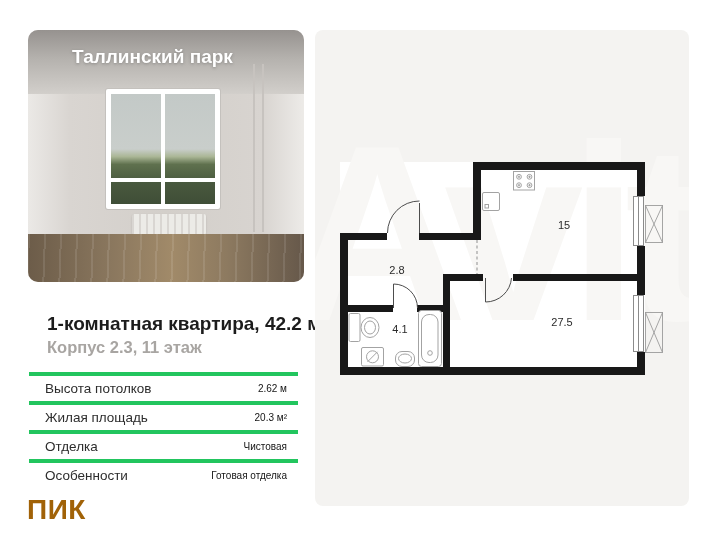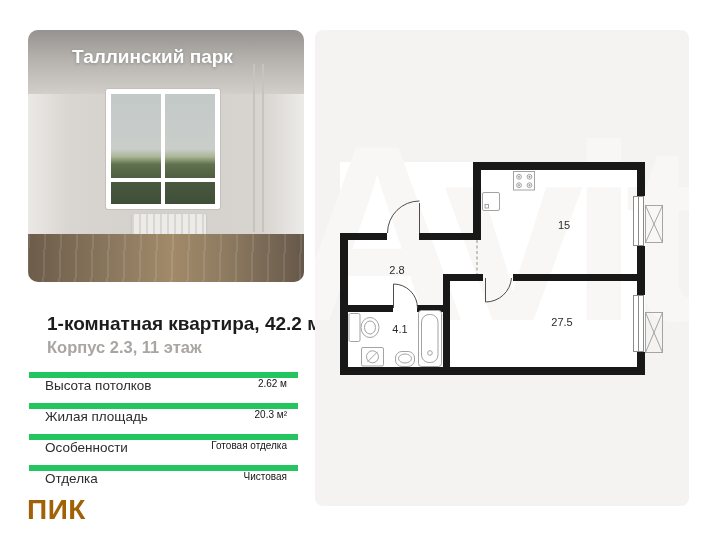--- a/index.html
+++ b/index.html
@@ -33,22 +33,22 @@
     background:
       repeating-linear-gradient(92deg,rgba(255,255,255,0.10) 0 2px,rgba(0,0,0,0) 2px 16px),
       linear-gradient(90deg,#6c5c49 0%,#8a775e 30%,#a18a69 52%,#8d7a60 72%,#66584a 100%);}
   .photo-title{
     position:absolute;left:17px;top:16px;color:#ffffff;
     font-size:19px;font-weight:bold;text-shadow:0 1px 3px rgba(60,60,60,0.35);margin-left:27px;
   }
   .listing-title{position:absolute;left:47px;top:313px;font-size:19px;font-weight:bold;color:#1c1c1c;}
   .listing-subtitle{position:absolute;left:47px;top:338px;font-size:16.5px;font-weight:bold;color:#a8a5a2;}
   .specs{position:absolute;left:29px;top:372px;width:269px;}
-  .spec-row{display:flex;justify-content:space-between;
-    height:25px;border-top:6px solid #22c55e;padding:0 11px 0 16px;}
+  .spec-row{display:flex;justify-content:space-between;align-items:center;
+    height:25px;border-top:4px solid #22c55e;padding:0 11px 0 16px;}
   .spec-label{font-size:13.5px;color:#2d2d2d;}
   .spec-value{font-size:10px;color:#141414;}
   .pik-logo{position:absolute;left:27px;top:494px;font-size:28px;font-weight:800;
     color:#a16207;letter-spacing:0.5px;}
   
   .plan-panel{position:absolute;left:315px;top:30px;width:374px;height:476px;
     background:#f4f3f1;border-radius:8px;overflow:hidden;}
   .plan-bg{position:absolute;left:25px;top:132px;width:305px;height:213px;background:#ffffff;z-index:0;}
   .panel-watermark{position:absolute;left:-28px;top:60px;z-index:1;
     font-size:250px;font-weight:bold;letter-spacing:-14px;color:#f8f7f5;
@@ -81,26 +81,26 @@
 <div class="specs">
   <div class="spec-row">
     <span class="spec-label">Высота потолков</span>
     <span class="spec-value">2.62 м</span>
   </div>
   <div class="spec-row">
     <span class="spec-label">Жилая площадь</span>
     <span class="spec-value">20.3 м²</span>
   </div>
   <div class="spec-row">
+    <span class="spec-label">Отделка</span>
+    <span class="spec-value">Чистовая</span>
+  </div>
+  <div class="spec-row">
     <span class="spec-label">Особенности</span>
     <span class="spec-value">Готовая отделка</span>
-  </div>
-  <div class="spec-row">
-    <span class="spec-label">Отделка</span>
-    <span class="spec-value">Чистовая</span>
   </div>
 </div>
 
 <div class="pik-logo">ПИК</div>
 
 <div class="plan-panel">
   <div class="plan-bg"></div>
   <div class="panel-watermark">Avito</div>
   <div class="plan">
     <svg viewBox="0 0 325 213" width="325" height="213">

